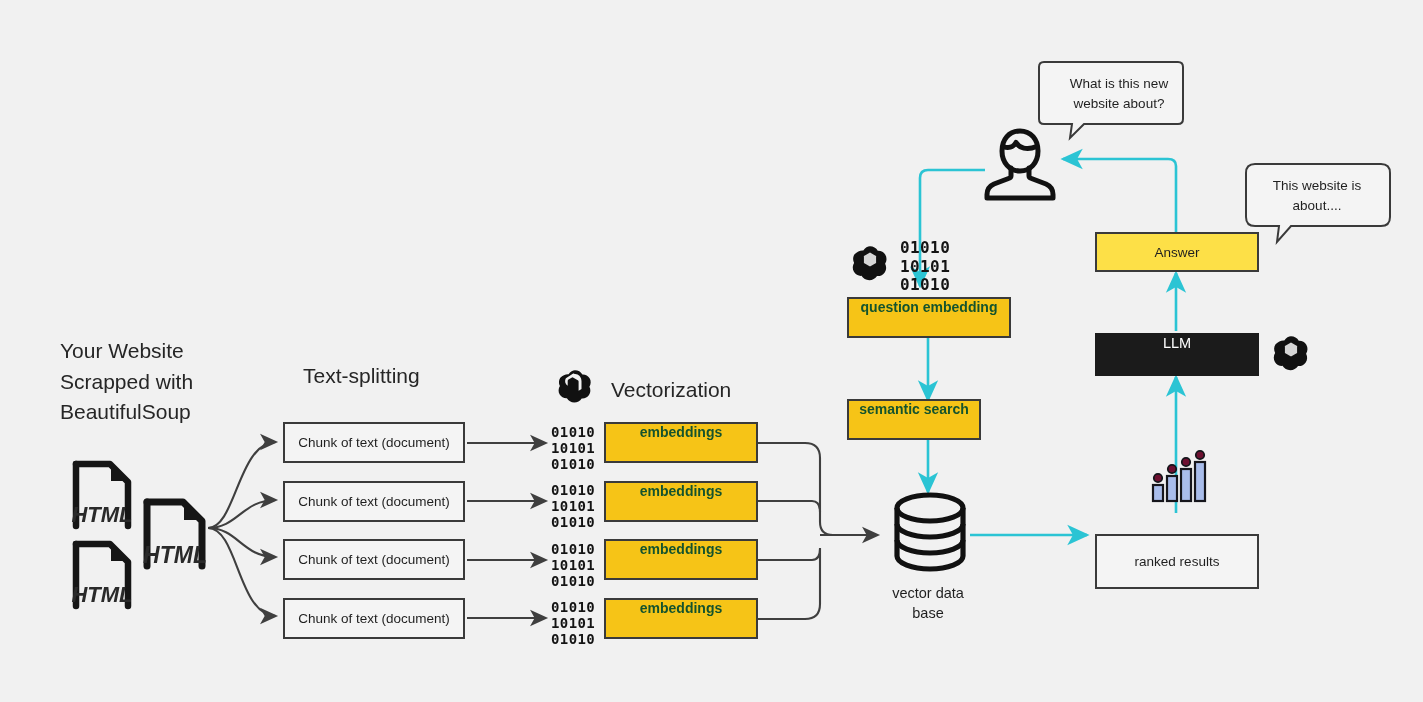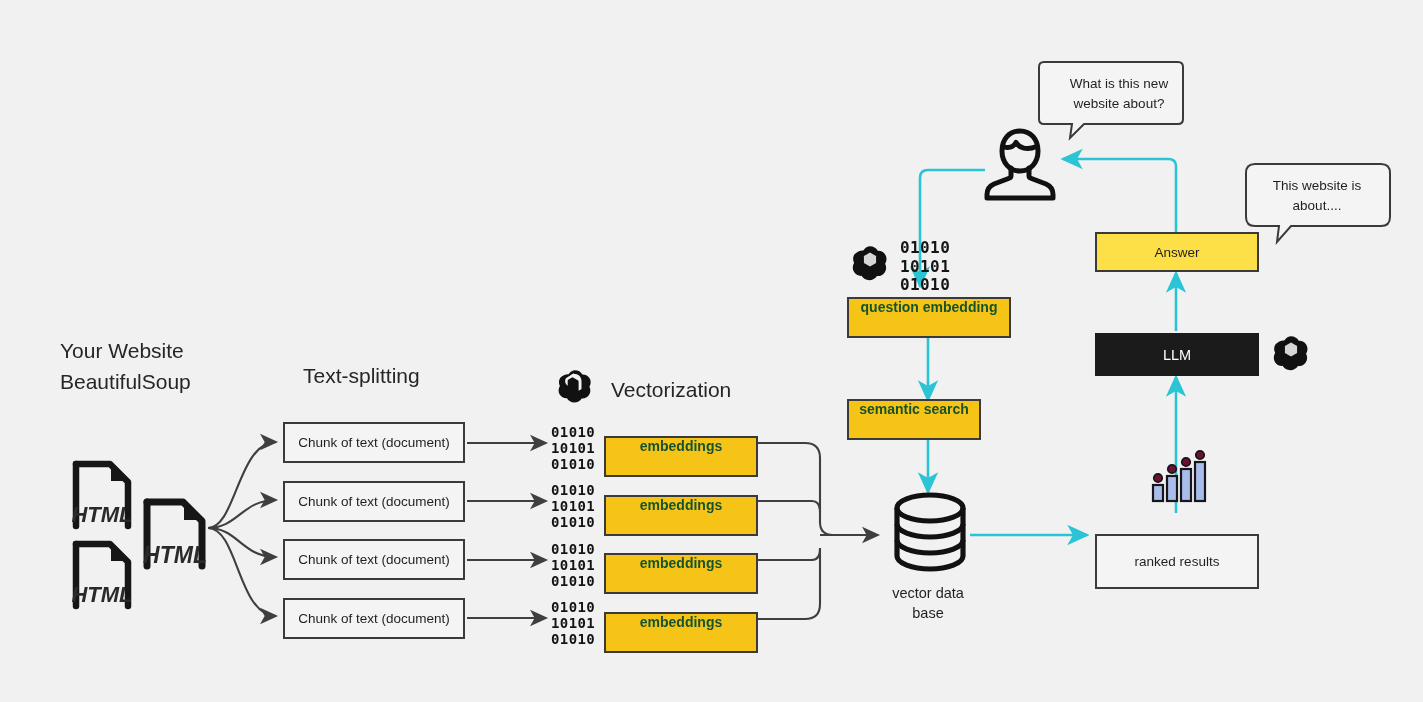--- a/index.html
+++ b/index.html
@@ -29,25 +29,25 @@
     display:flex;align-items:center;justify-content:center;
     font-size:13.5px;color:#1f1f1f;text-align:center;
   }
   .chunkbox{width:182px;height:41px;}
   .yellowbox{
     position:absolute;box-sizing:border-box;
     border:2px solid #3a3a3a;background:#f6c417;
     display:flex;align-items:flex-start;justify-content:center;
     font-size:14px;color:#14532d;text-align:center;font-weight:bold;
   }
-  .embbox{width:154px;height:41px;margin-top:14px;}
+  .embbox{width:154px;height:41px;}
   .darkbox{
     position:absolute;box-sizing:border-box;
     border:2px solid #1b1b1b;background:#1b1b1b;color:#ffffff;
-    display:flex;align-items:center;justify-content:center;
+    display:flex;align-items:flex-start;justify-content:center;
     font-size:14.5px;text-align:center;
   }
 
   .binary{
     position:absolute;font-family:"DejaVu Sans Mono", monospace;
     font-size:14px;font-weight:bold;line-height:1.16;color:#141414;
     letter-spacing:0.4px;white-space:pre;
   }
 
   .htmlicon{position:absolute;font-style:italic;}
@@ -110,20 +110,21 @@
 
       <path d="M1176,331 L1176,273" marker-end="url(#arrCyan)"></path>
 
       <path d="M1176,233 L1176,166 Q1176,159 1168,159 L1063,159" marker-end="url(#arrCyan)"></path>
     </g>
   </svg>
 
 
   <div class="plainlabel" style="left:60px;top:336px;width:200px;">
     <div>Your Website</div>
+    <div>Scrapped with</div>
     <div>BeautifulSoup</div>
   </div>
 
   <div class="htmlicon" style="left:70px;top:458px;">
     <svg width="68" height="80" viewBox="0 0 68 80">
       <path d="M6,6 L40,6 L58,24 L58,68" fill="none" stroke="#161616" stroke-width="6.5" stroke-linecap="round" stroke-linejoin="round"></path>
       <path d="M6,6 L6,68" fill="none" stroke="#161616" stroke-width="6.5" stroke-linecap="round"></path>
       <path d="M41,7 L57,23 L41,23 Z" fill="#161616"></path>
       <text x="32" y="64" font-family="Liberation Sans, sans-serif" font-size="22" font-weight="bold" fill="#2a2a2a" text-anchor="middle">HTML</text>
     </svg>

